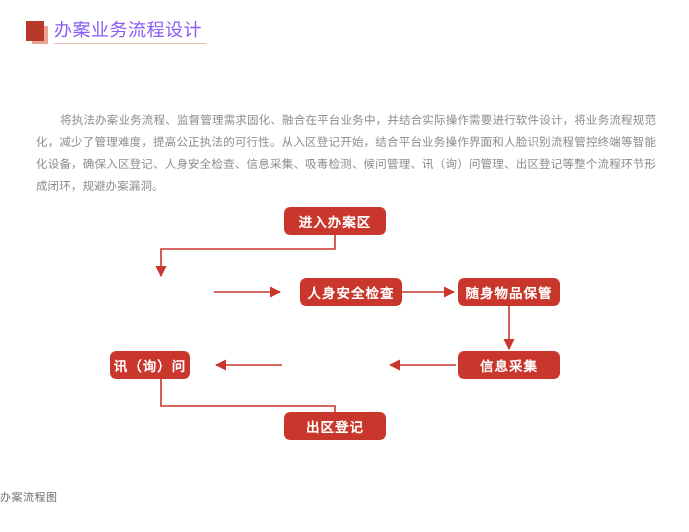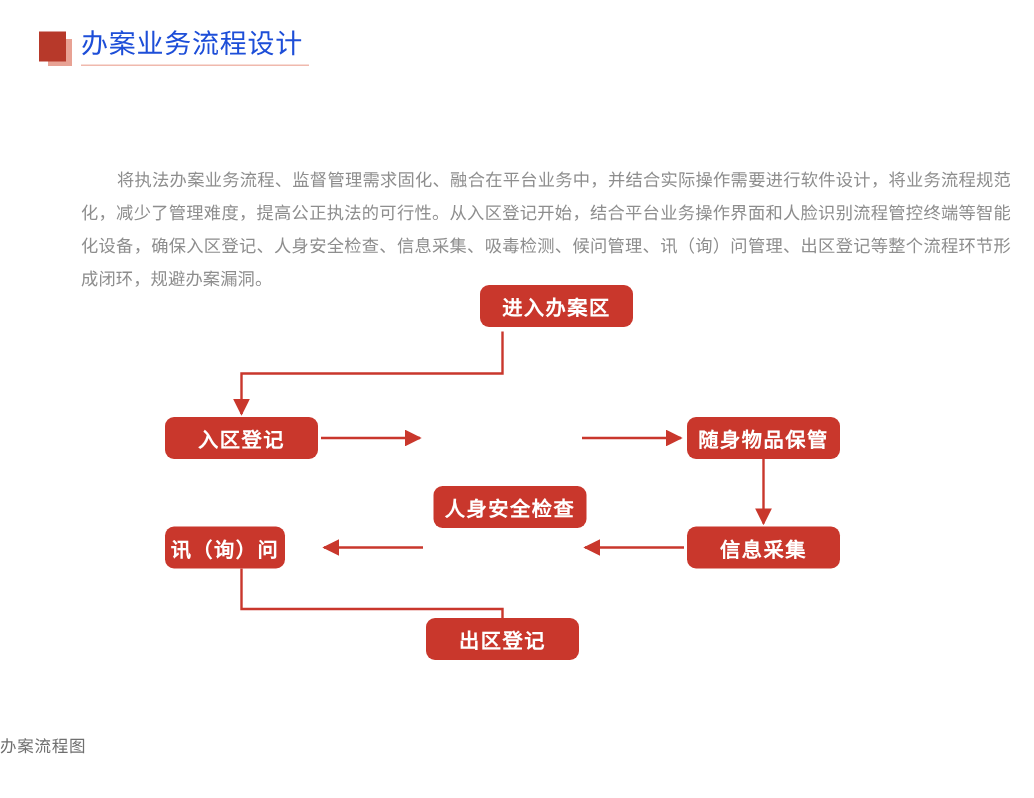--- a/index.html
+++ b/index.html
@@ -39,39 +39,39 @@
     width: 18px;
     height: 20px;
     background: #b7392a;
   }
   .page-title {
     position: absolute;
     left: 28px;
     top: 0px;
     font-size: 18px;
     line-height: 28px;
-    color: #1d4ed8;
+    color: #8b5cf6;
     letter-spacing: 0.5px;
     white-space: nowrap;
     font-weight: normal;
     margin: 0;
   }
   .title-underline {
     position: absolute;
     left: 28px;
     top: 27px;
     width: 152px;
     height: 1px;
     background: #f0b9ad;
   }
 
   
   .body-paragraph {
     position: absolute;
-    left: 54px;
+    left: 36px;
     top: 97px;
     width: 620px;
     font-size: 11.5px;
     line-height: 22px;
     color: #8e8e8e;
     text-align: justify;
     text-justify: inter-ideograph;
     text-indent: 24px;
     letter-spacing: 0.1px;
   }
@@ -101,23 +101,23 @@
     letter-spacing: 1px;
     display: flex;
     align-items: center;
     justify-content: center;
     box-sizing: border-box;
     white-space: nowrap;
     pointer-events: auto;
     cursor: default;
   }
 
-  #node-enter       { left: 284px; top: 190px; width: 102px; height: 28px; margin-left: 36px; }
+  #node-enter       { left: 284px; top: 207px; width: 102px; height: 28px; }
   #node-register    { left: 110px; top: 278px; width: 102px; height: 28px; }
-  #node-safety      { left: 289px; top: 278px; width: 102px; height: 28px; margin-top: 46px; }
+  #node-safety      { left: 300px; top: 278px; width: 102px; height: 28px; }
   #node-belongings  { left: 458px; top: 278px; width: 102px; height: 28px; }
   #node-collect     { left: 458px; top: 351px; width: 102px; height: 28px; }
   #node-wait        { left: 284px; top: 351px; width: 102px; height: 28px; }
   #node-interrogate { left: 110px; top: 351px; width: 80px; height: 28px; }
   #node-exit        { left: 284px; top: 412px; width: 102px; height: 28px; }
 
   .caption {
     position: absolute;
     left: 0px;
     top: 488px;
@@ -158,21 +158,20 @@
 
     <path d="M 456 365 L 390 365" fill="none" stroke="#c9372c" stroke-width="1.6" marker-end="url(#ah)"></path>
 
     <path d="M 282 365 L 216 365" fill="none" stroke="#c9372c" stroke-width="1.6" marker-end="url(#ah)"></path>
 
     <path d="M 161 379 L 161 406 L 335 406 L 335 434" fill="none" stroke="#c9372c" stroke-width="1.6" marker-end="url(#ah)"></path>
   </svg>
 
   <div class="node" id="node-enter">进入办案区</div>
 
-  <div class="node" id="node-register">入区登记</div>
 
   <div class="node" id="node-safety">人身安全检查</div>
 
   <div class="node" id="node-collect">信息采集</div>
 
   <div class="node" id="node-belongings">随身物品保管</div>
 
 
   <div class="node" id="node-interrogate">讯（询）问</div>
 

